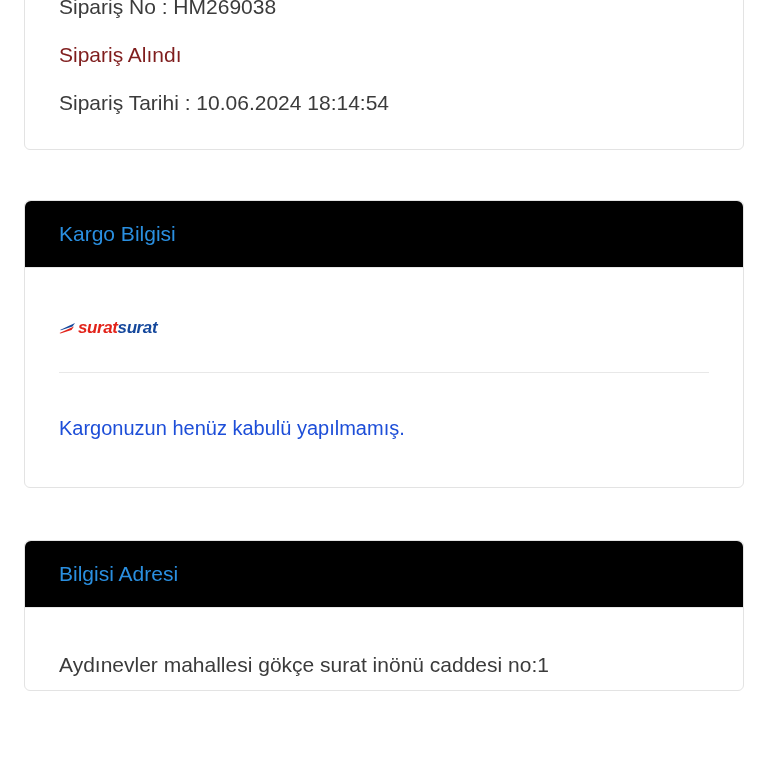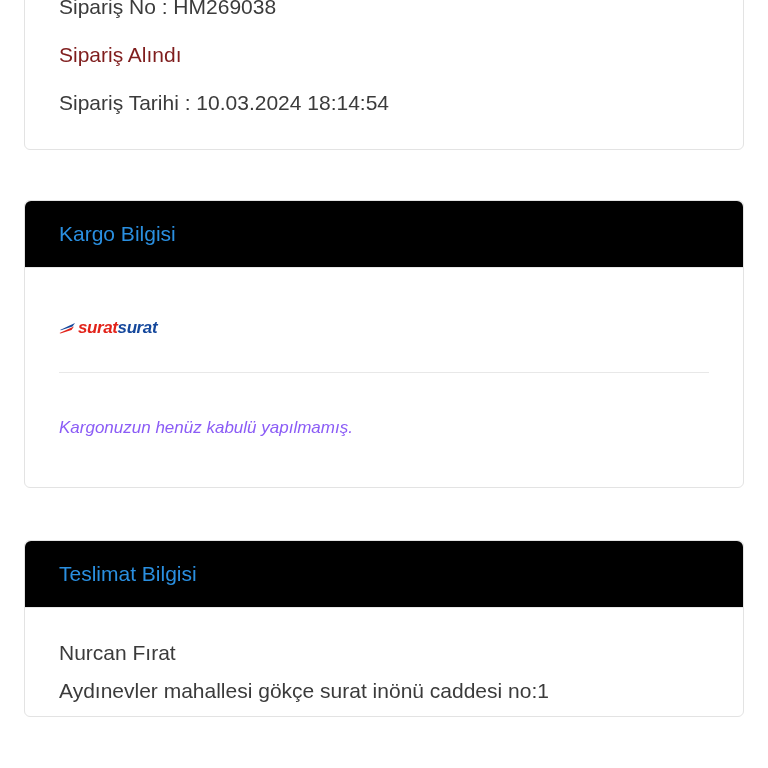--- a/index.html
+++ b/index.html
@@ -89,25 +89,24 @@
   .logo .swoosh svg { display: block; }
   .logo .surat { color: #e2231a; }
   .logo .kargo { color: #15489c; font-style: italic; }
   .logo .surat { font-style: italic; }
   .hr {
     border: 0;
     border-top: 1px solid #e8e8e8;
     margin: 18px 0 0 0;
   }
   .cargo-msg {
-    font-size: 17px;
-    color: #8b5cf6;
+    font-size: 20px;
+    color: #1d4ed8;
     padding: 42px 0 46px 0;
     line-height: 26px;
-    font-style: italic;
   }
 
   
   .addr-body {
     padding: 32px 34px 0 34px;
   }
   .addr-name {
     font-size: 21px;
     color: #3b3b3b;
     line-height: 26px;
@@ -122,21 +121,21 @@
 </style>
 </head>
 <body>
 
 <div class="page">
 
   <div class="card card-order">
     <div class="body">
       <div class="line">Sipariş No : HM269038</div>
       <div class="line status">Sipariş Alındı</div>
-      <div class="line">Sipariş Tarihi : 10.03.2024 18:14:54</div>
+      <div class="line">Sipariş Tarihi : 10.06.2024 18:14:54</div>
     </div>
   </div>
 
   <div class="gap"></div>
 
   <div class="card card-cargo">
     <div class="card-head">
       <span class="card-head-title">Kargo Bilgisi</span>
     </div>
     <div class="cargo-body">
@@ -154,21 +153,20 @@
       </div>
       <hr class="hr">
       <div class="cargo-msg">Kargonuzun henüz kabulü yapılmamış.</div>
     </div>
   </div>
 
   <div class="gap-sm"></div>
 
   <div class="card card-address">
     <div class="card-head">
-      <span class="card-head-title">Teslimat Bilgisi</span>
+      <span class="card-head-title">Bilgisi Adresi</span>
     </div>
     <div class="addr-body">
-      <div class="addr-name">Nurcan Fırat</div>
       <div class="addr-text">Aydınevler mahallesi gökçe surat inönü caddesi no:1</div>
     </div>
   </div>
 
 </div>
 
 </body></html>

